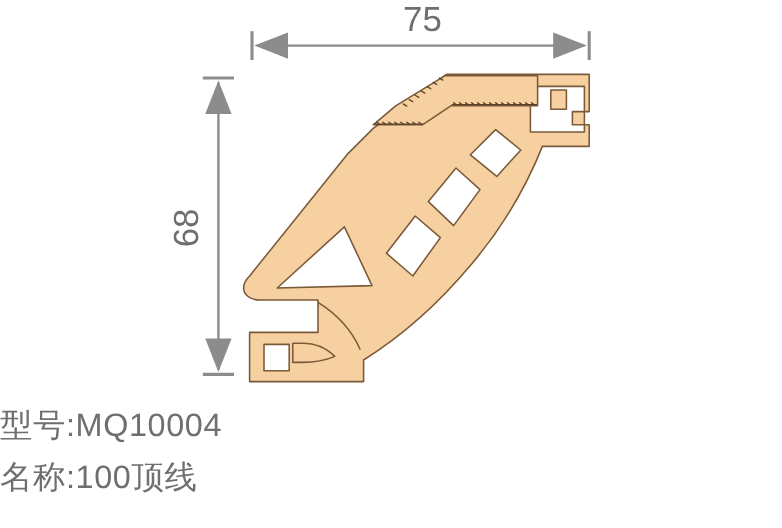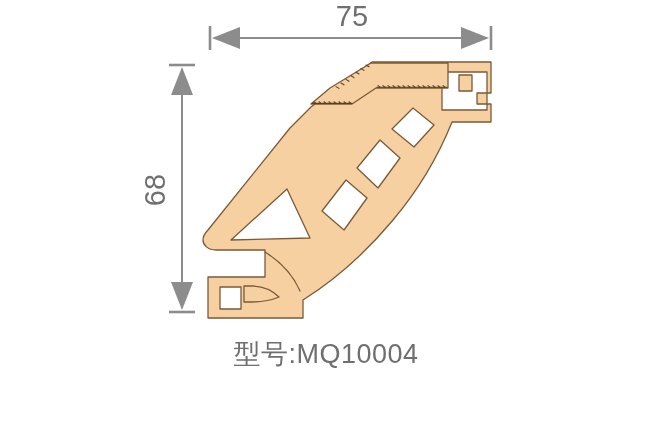--- a/index.html
+++ b/index.html
@@ -21,21 +21,21 @@
     top: 0;
     width: 652px;
     height: 440px;
     display: block;
   }
   .caption-block {
     position: absolute;
     left: 0;
     top: 332px;
     width: 652px;
-    text-align: center;
+    text-align: left;
     color: #6f6f6f;
   }
   .caption-line {
     font-size: 27px;
     line-height: 44px;
     letter-spacing: 0.5px;
     font-weight: 400;
     white-space: pre;
   }
   .dim-text {
@@ -164,13 +164,14 @@
     <path fill="none" stroke="#7a5a38" stroke-width="1.3" d="
           M 265,252
           C 281,262 293,275 300,291
           "></path>
   </g>
 
 </svg>
 
 <div class="caption-block">
   <div class="caption-line">型号:MQ10004</div>
+  <div class="caption-line">名称:100顶线</div>
 </div>
 
 </body></html>

